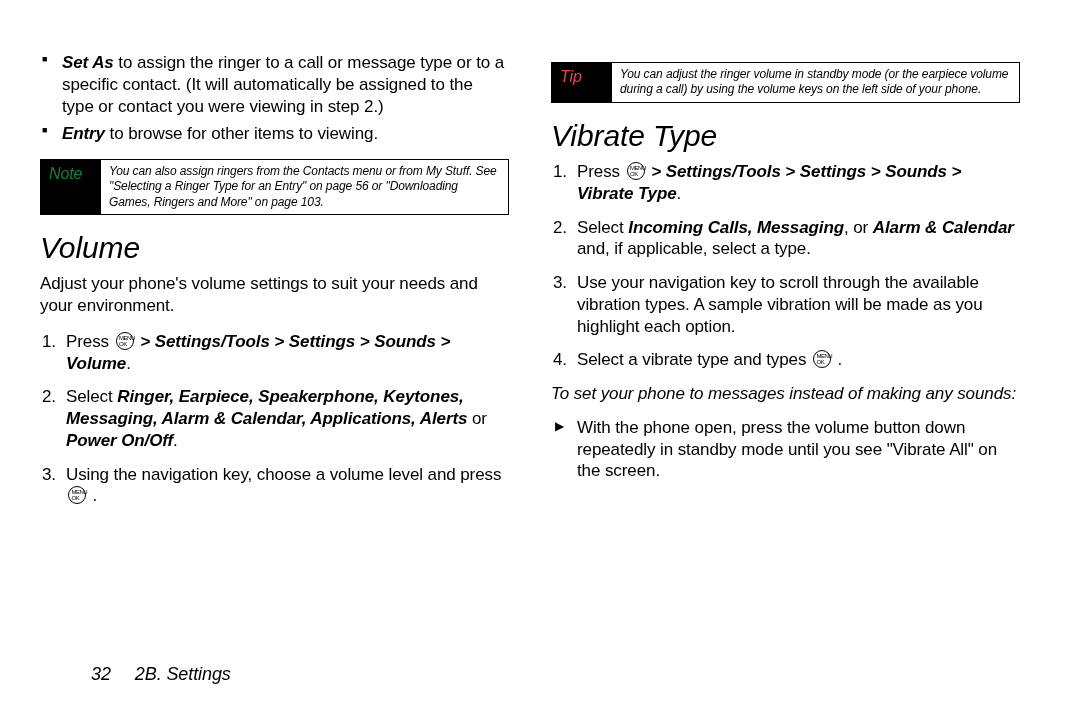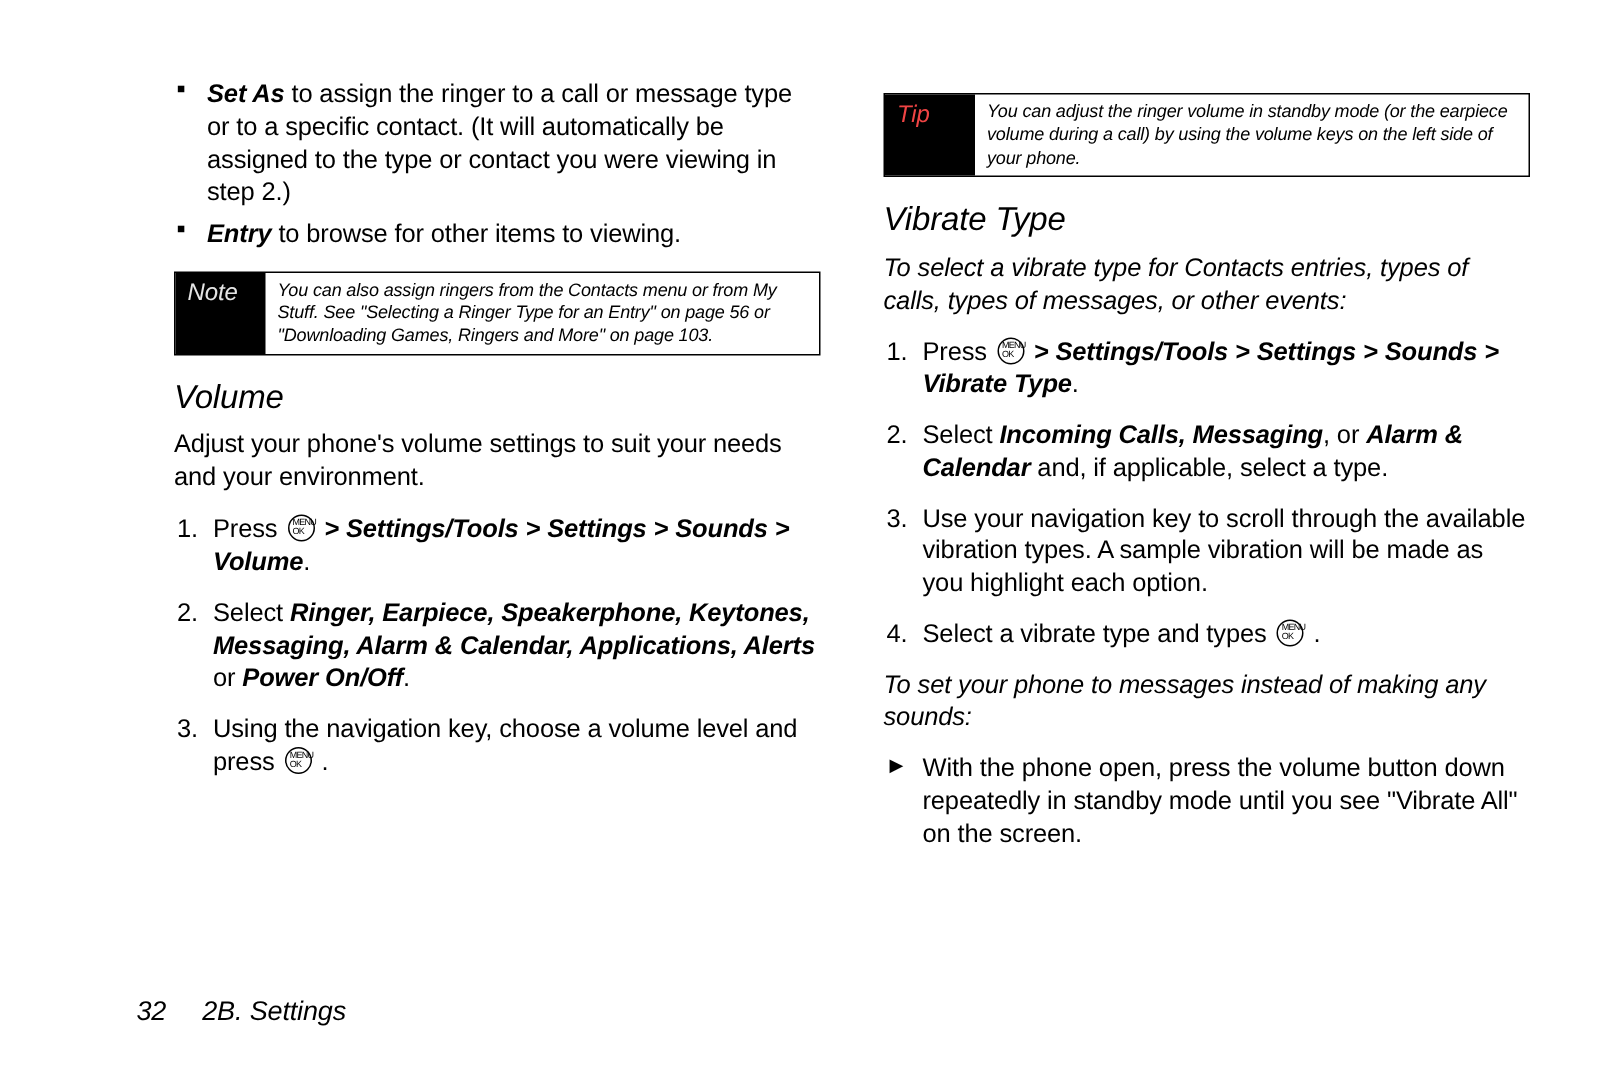--- a/index.html
+++ b/index.html
@@ -11,21 +11,21 @@
     font-family: Arial, Helvetica, sans-serif;
     font-size: 17px;
     color: #000;
     line-height: 1.28;
     letter-spacing: -0.1px;
   }
   .page {
     box-sizing: border-box;
     width: 1080px;
     height: 720px;
-    padding: 52px 60px 0 116px;
+    padding: 52px 60px 0 40px;
     display: flex;
     gap: 42px;
   }
   .col {
     flex: 1 1 0;
     min-width: 0;
   }
   .bullet-list {
     padding-left: 22px;
     margin: 0 0 14px 0;
@@ -72,40 +72,40 @@
     top: 2px;
     font-size: 12px;
   }
   .callout {
     border: 1.5px solid #000;
     display: flex;
     margin: 10px 0 14px 0;
   }
   .callout .label {
     background: #000;
-    color: #e5e5e5;
+    color: #15803d;
     font-style: italic;
     font-weight: 400;
     padding: 4px 8px;
     min-width: 44px;
     font-size: 16px;
   }
   .callout.tip .label {
     color: #ef4444;
     font-style: italic;
   }
   .callout .body {
     font-style: italic;
     padding: 4px 8px 4px 8px;
     font-size: 12px;
   }
   h2 {
     font-style: italic;
     font-weight: 400;
-    font-size: 22px;
+    font-size: 30px;
     margin: 10px 0 6px 0;
   }
   .bi {
     font-style: italic;
     font-weight: 700;
   }
   .subintro {
     font-style: italic;
     margin: 8px 0 12px 0;
   }
@@ -179,21 +179,20 @@
     </ol>
   </div>
 
   <div class="col">
     <div class="callout tip">
       <div class="label">Tip</div>
       <div class="body">You can adjust the ringer volume in standby mode (or the earpiece volume during a call) by using the volume keys on the left side of your phone.</div>
     </div>
 
     <h2>Vibrate Type</h2>
-    <div class="subintro">To select a vibrate type for Contacts entries, types of calls, types of messages, or other events:</div>
 
     <ol class="num-list">
       <li class="item">
         <span class="num">1.</span>
         <span>Press </span><span class="key menuok"></span><span class="bi"> &gt; Settings/Tools &gt; Settings &gt; Sounds &gt; Vibrate Type</span><span>.</span>
       </li>
       <li class="item">
         <span class="num">2.</span>
         <span>Select </span><span class="bi">Incoming Calls, Messaging</span><span>, or </span><span class="bi">Alarm &amp; Calendar</span><span> and, if applicable, select a type.</span>
       </li>

